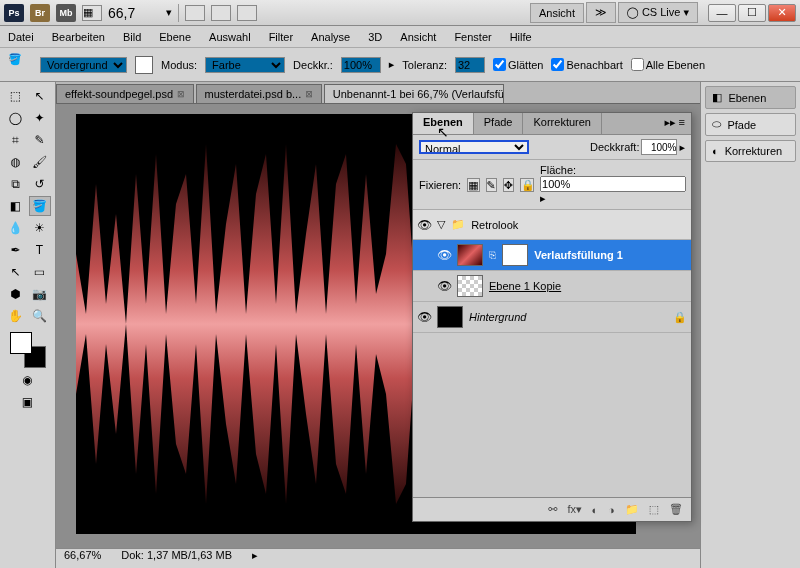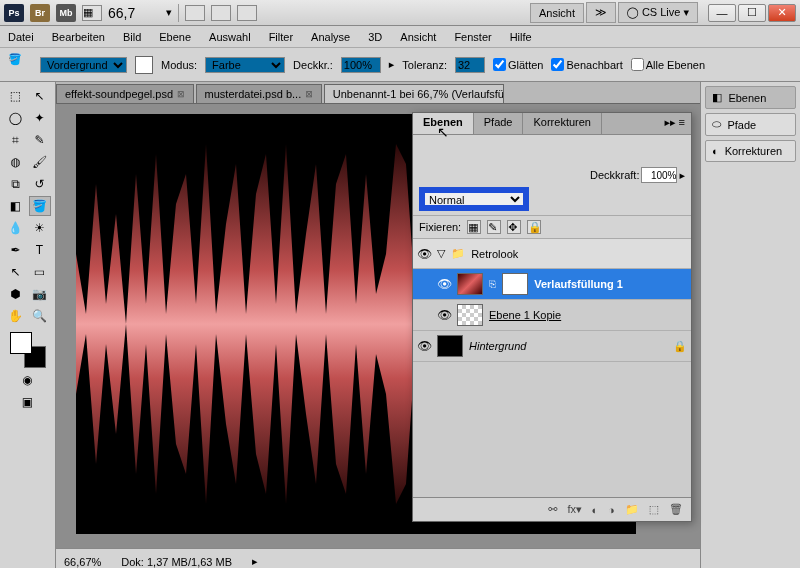--- a/index.html
+++ b/index.html
@@ -32,30 +32,30 @@
 .toolbox .fg{position:absolute;top:0;left:0;width:22px;height:22px;background:#fff;border:1px solid #000;}
 .toolbox .bg{position:absolute;bottom:0;right:0;width:22px;height:22px;background:#000;border:1px solid #666;}
 .workarea{flex:1;background:#8d8d8d;display:flex;flex-direction:column;position:relative;}
 .tabs{height:22px;background:#b8b8b8;display:flex;align-items:flex-end;border-bottom:1px solid #666;}
 .tab{padding:3px 8px;background:#9a9a9a;border:1px solid #666;border-bottom:none;margin-right:2px;font-size:10px;display:flex;align-items:center;gap:4px;max-width:180px;white-space:nowrap;overflow:hidden;}
 .tab.active{background:#c8c8c8;}
 .tab .x{font-size:9px;color:#555;}
 .canvas-area{flex:1;background:#8d8d8d;position:relative;overflow:hidden;}
 .canvas{position:absolute;top:10px;left:20px;width:560px;height:420px;background:#000;}
 .waveform{position:absolute;inset:0;}
-.statusbar{height:20px;background:#d4d4d4;border-top:1px solid #888;display:flex;align-items:flex-end;padding:0 8px;gap:20px;font-size:10px;}
+.statusbar{height:20px;background:#d4d4d4;border-top:1px solid #888;display:flex;align-items:flex-start;padding:0 8px;gap:20px;font-size:10px;}
 .rpanel{width:100px;background:#d4d4d4;border-left:1px solid #888;padding:4px;}
 .rpanel .pbtn{display:flex;align-items:center;gap:6px;padding:4px 6px;border:1px solid #999;background:#ddd;margin-bottom:4px;font-size:11px;border-radius:2px;}
 .rpanel .pbtn.active{background:#bbb;}
 .layers-panel{position:absolute;top:112px;left:412px;width:280px;height:410px;background:#d4d4d4;border:1px solid #666;box-shadow:2px 2px 8px rgba(0,0,0,0.3);display:flex;flex-direction:column;}
 .lp-tabs{height:22px;background:#b0b0b0;display:flex;border-bottom:1px solid #888;}
 .lp-tab{padding:3px 10px;font-size:11px;border-right:1px solid #888;}
 .lp-tab.active{background:#d4d4d4;font-weight:bold;}
 .lp-opts{padding:4px 6px;display:flex;align-items:center;gap:4px;flex-wrap:wrap;border-bottom:1px solid #aaa;}
-.lp-opts select{width:110px;height:24px;font-size:11px;border:6px solid #1d4ed8;margin-top:48px;}
+.lp-opts select{width:110px;height:14px;font-size:11px;border:2px solid #1d4ed8;}
 .lp-opts .field{display:flex;align-items:center;gap:2px;margin-left:auto;}
 .lp-opts input{width:36px;height:16px;font-size:10px;text-align:right;border:1px solid #888;}
 .lp-lock{padding:4px 6px;display:flex;align-items:center;gap:6px;border-bottom:1px solid #aaa;font-size:10px;}
 .lp-lock .lockic{width:14px;height:14px;border:1px solid #888;background:#e0e0e0;}
 .lp-layers{flex:1;background:#ccc;overflow:auto;}
 .layer-row{display:flex;align-items:center;padding:4px 4px;border-bottom:1px solid #b0b0b0;gap:6px;min-height:30px;}
 .layer-row.group{background:#ddd;}
 .layer-row.sel{background:#2b7de1;color:#fff;}
 .layer-row .eye{width:14px;font-size:12px;}
 .layer-row .thumb{width:26px;height:22px;border:1px solid #666;background:#fff;}
@@ -260,20 +260,21 @@
         <input value="100%" style="">
         <span>▸</span>
       </div>
   </div>
   <div class="lp-lock">
     <span>Fixieren:</span>
     <div class="lockic">▦</div>
     <div class="lockic">✎</div>
     <div class="lockic">✥</div>
     <div class="lockic">🔒</div>
+    <div class="field" style="margin-left:auto"><label>Fläche:</label><input value="100%" style=""><span>▸</span></div>
   </div>
   <div class="lp-layers">
     <div class="layer-row group">
       <span class="eye">👁</span>
       <span>▽</span>
       <span>📁</span>
       <span class="name">Retrolook</span>
     </div>
     <div class="layer-row sel" style="padding-left:24px">
       <span class="eye">👁</span>

